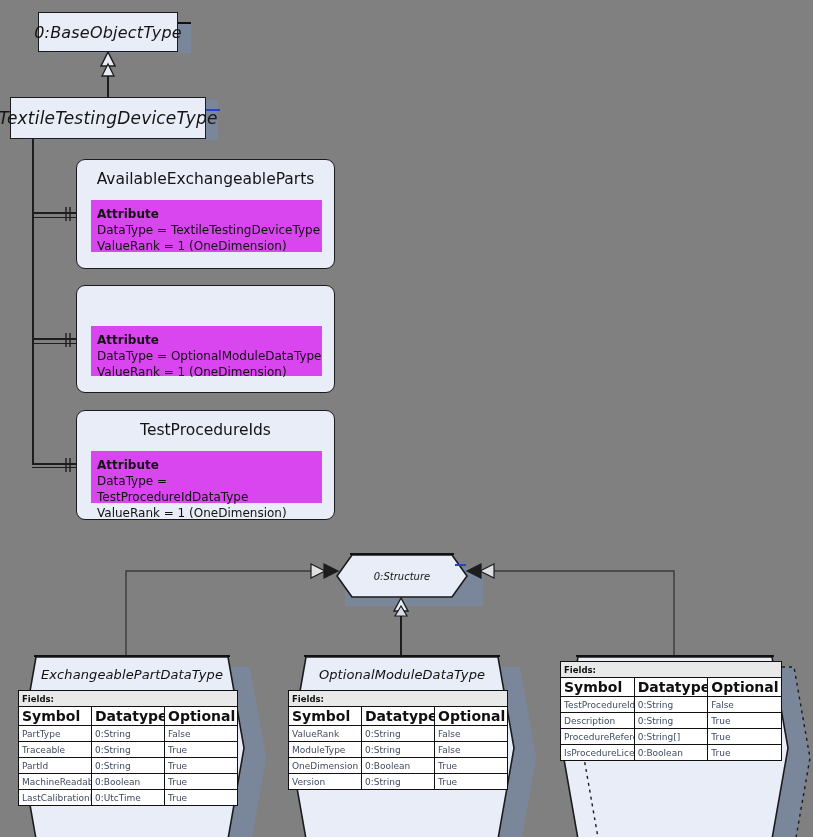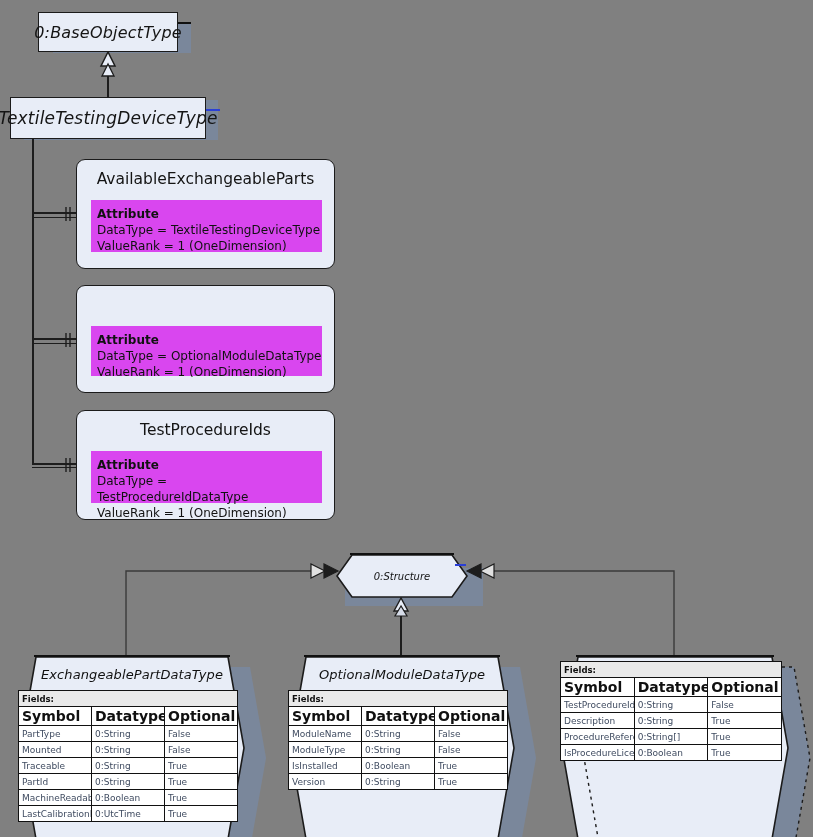--- a/index.html
+++ b/index.html
@@ -250,25 +250,20 @@
           <td style="width:86px">Symbol</td>
           <td style="width:72px">Datatype</td>
           <td>Optional</td>
         </tr>
         <tr class="datarow">
           <td>PartType</td>
           <td>0:String</td>
           <td>False</td>
         </tr>
         <tr class="datarow">
-          <td>Mounted</td>
-          <td>0:String</td>
-          <td>False</td>
-        </tr>
-        <tr class="datarow">
           <td>Traceable</td>
           <td>0:String</td>
           <td>True</td>
         </tr>
         <tr class="datarow">
           <td>PartId</td>
           <td>0:String</td>
           <td>True</td>
         </tr>
         <tr class="datarow">
@@ -298,31 +293,31 @@
         <tbody>
             <tr class="fieldsrow">
           <td colspan="3">Fields:</td>
         </tr>
         <tr class="hdr">
           <td style="width:86px">Symbol</td>
           <td style="width:72px">Datatype</td>
           <td>Optional</td>
         </tr>
         <tr class="datarow">
-          <td>ModuleName</td>
+          <td>ValueRank</td>
           <td>0:String</td>
           <td>False</td>
         </tr>
         <tr class="datarow">
           <td>ModuleType</td>
           <td>0:String</td>
           <td>False</td>
         </tr>
         <tr class="datarow">
-          <td>IsInstalled</td>
+          <td>OneDimension</td>
           <td>0:Boolean</td>
           <td>True</td>
         </tr>
         <tr class="datarow">
           <td>Version</td>
           <td>0:String</td>
           <td>True</td>
         </tr>
       </tbody>
         </table>

